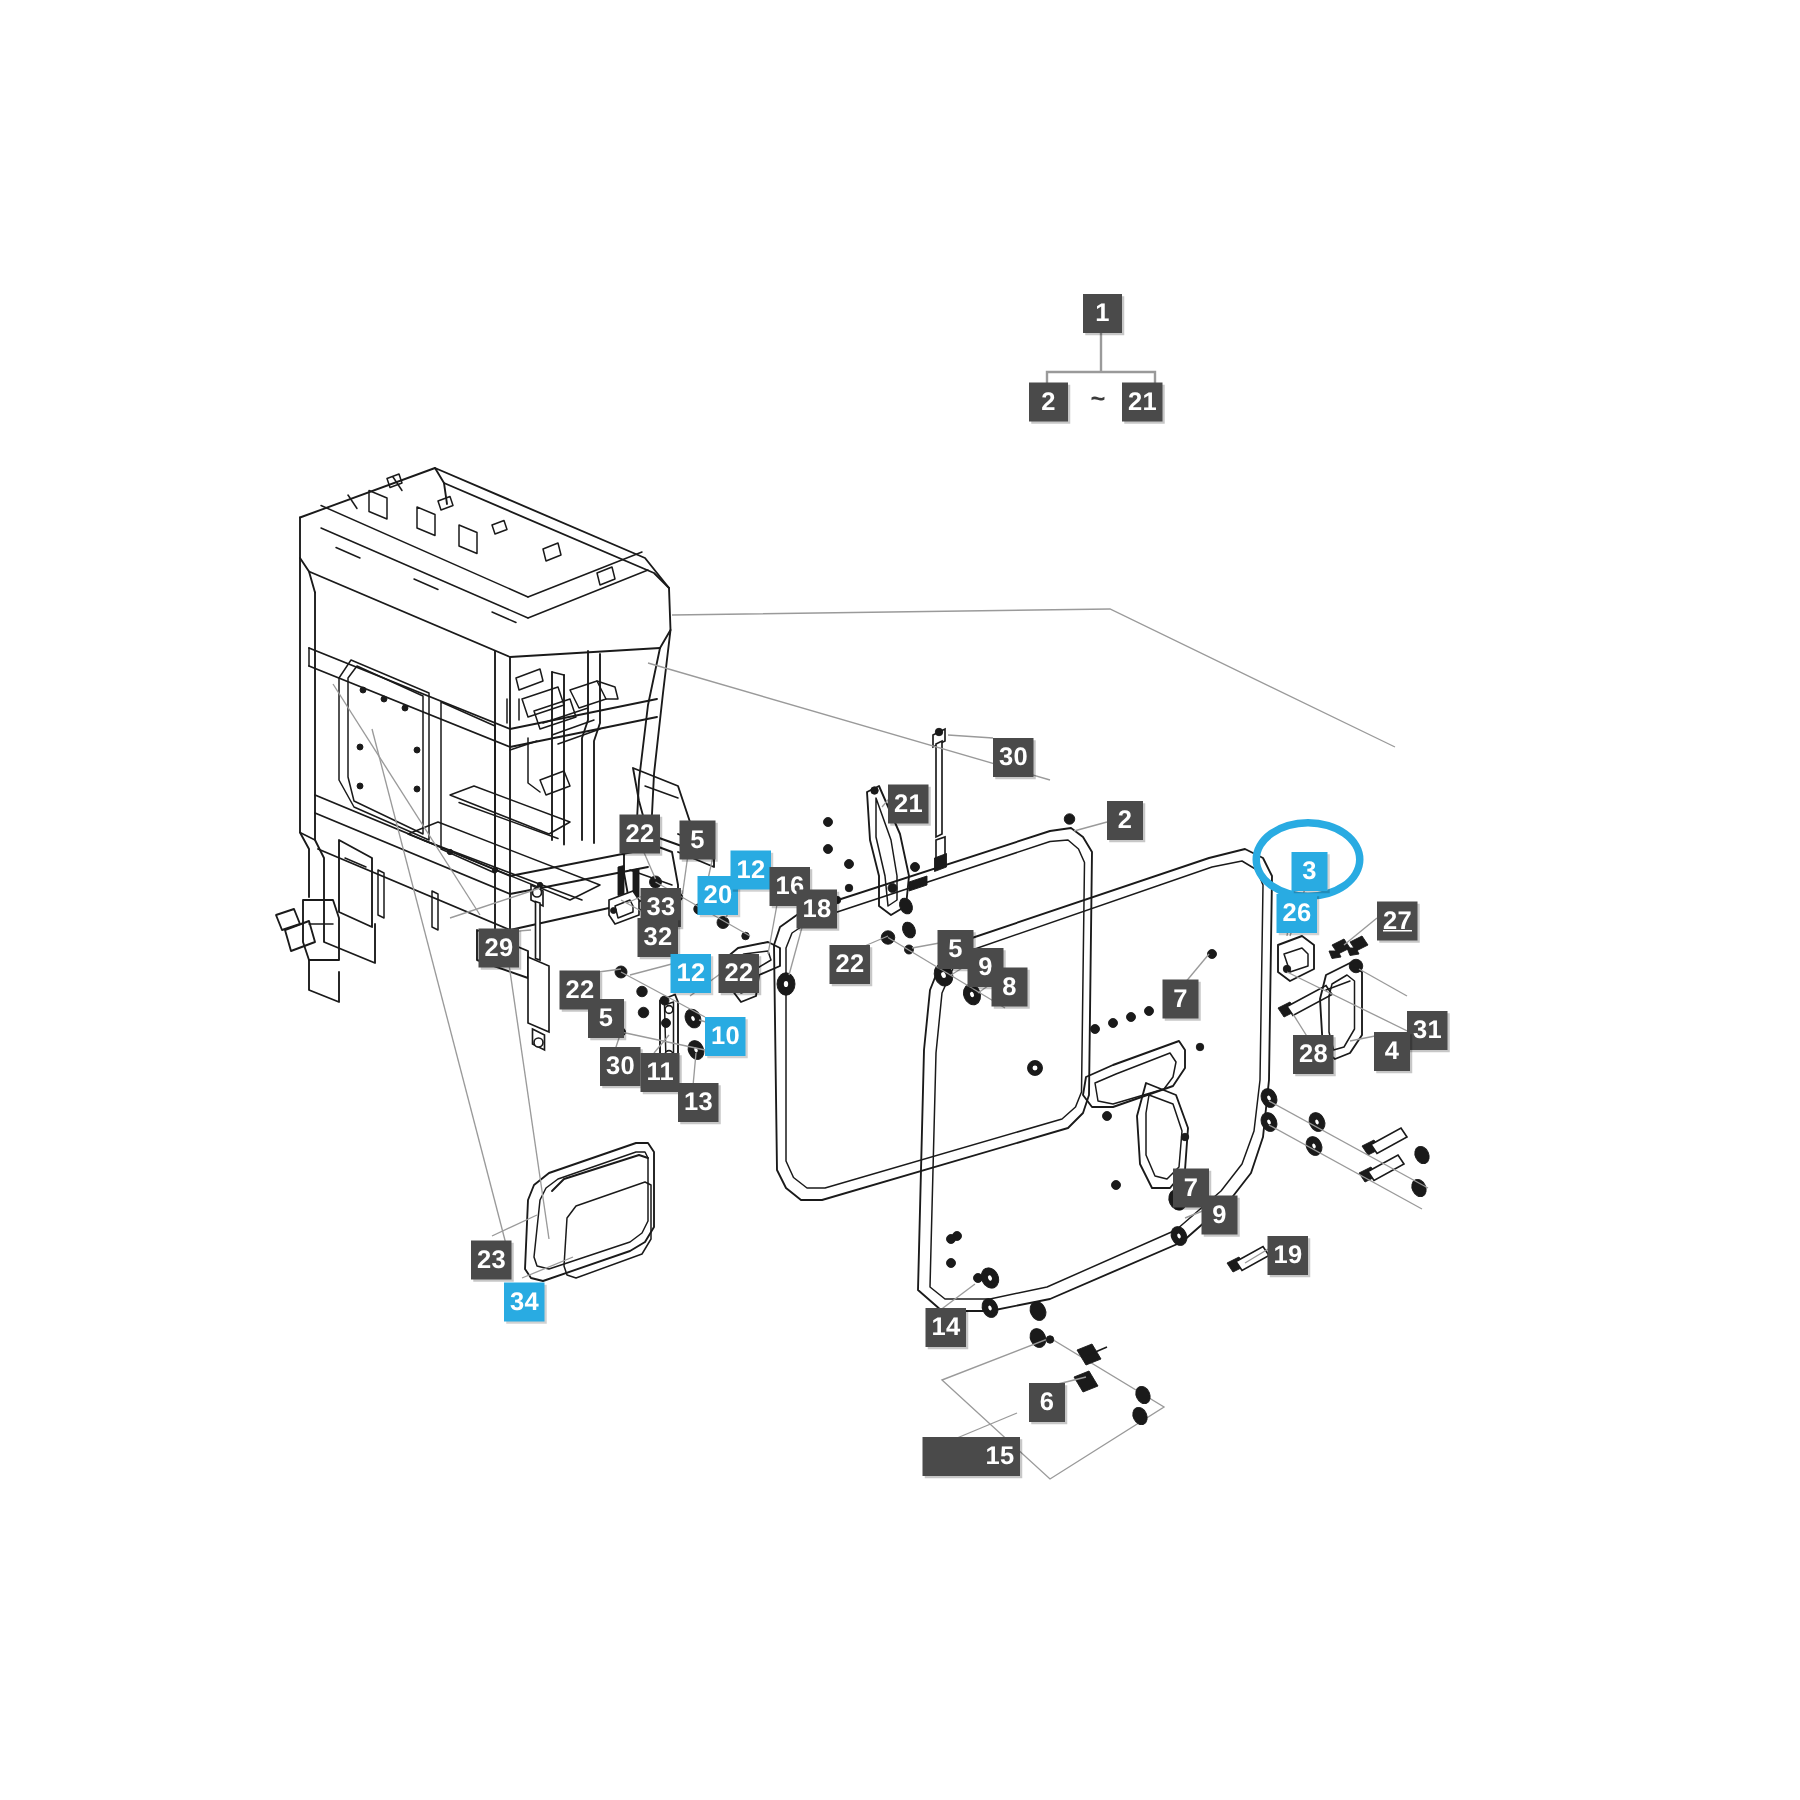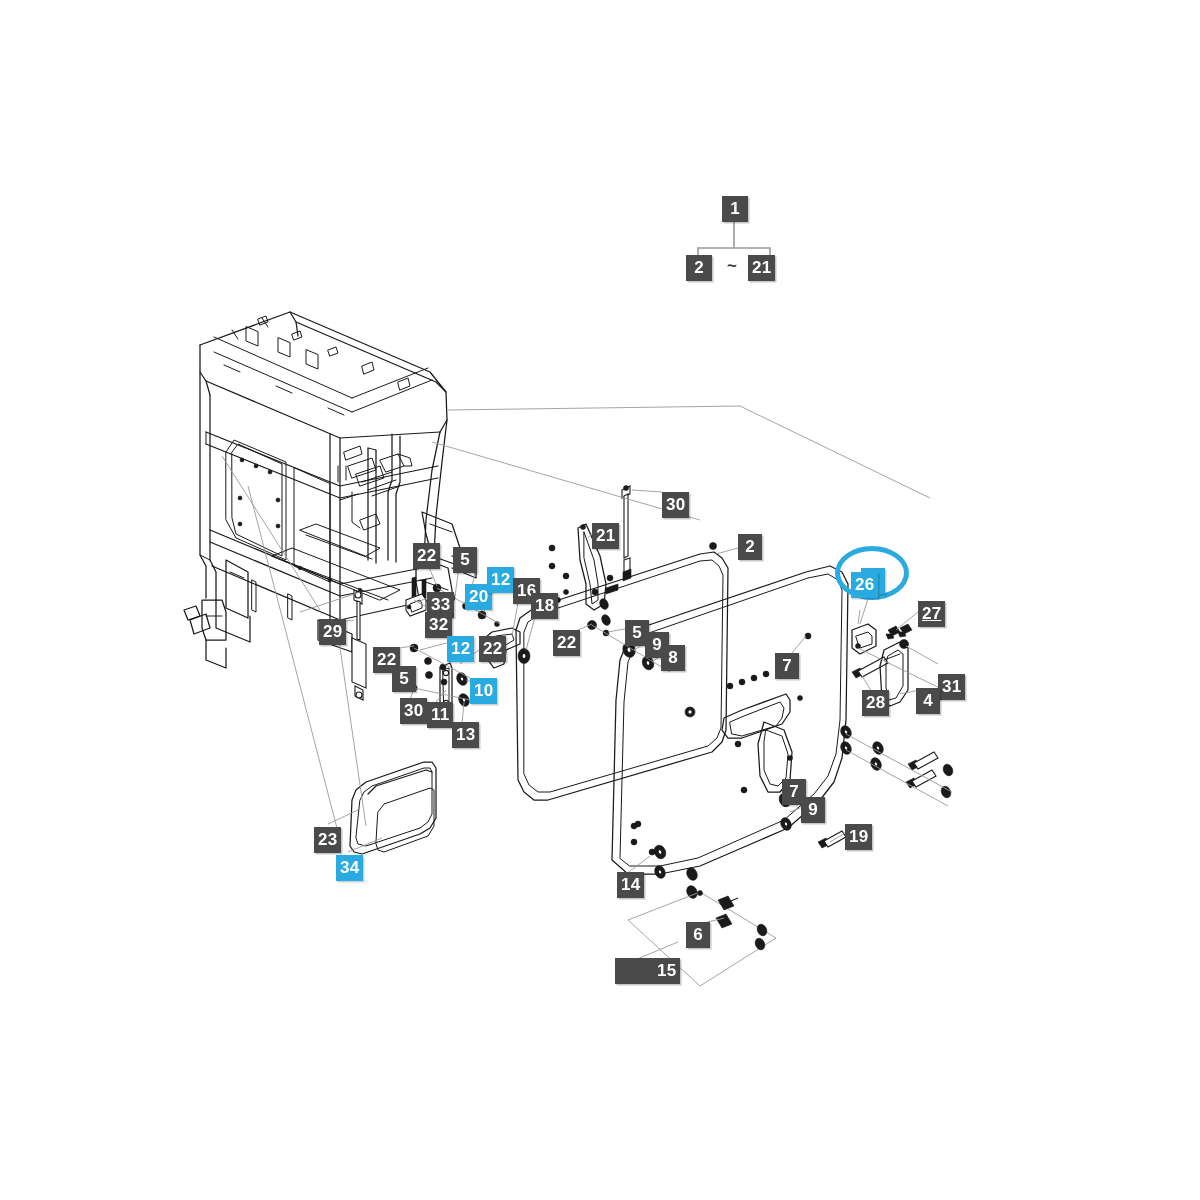--- a/index.html
+++ b/index.html
@@ -434,21 +434,21 @@
       <div class="lbl" style="left: 592px; top: 523px;">21</div>
       <div class="lbl" style="left: 738px; top: 534px;">2</div>
       <div class="lbl" style="left: 413px; top: 543px;">22</div>
       <div class="lbl" style="left: 453px; top: 547px;">5</div>
       <div class="lbl hl" style="left: 465px; top: 554px; margin-top: 30px;">20</div>
       <div class="lbl hl" style="left: 487px; top: 567px;">12</div>
       <div class="lbl" style="left: 513px; top: 578px;">16</div>
       <div class="lbl hl" style="left: 861px; top: 568px;">3</div>
       <div class="lbl" style="left: 531px; top: 593px;">18</div>
       <div class="lbl" style="left: 427px; top: 592px;">33</div>
-      <div class="lbl hl" style="left: 851px; top: 572px;">26</div>
+      <div class="lbl hl" style="left: 851px; top: 596px;">26</div>
       <div class="lbl" style="left: 918px; top: 601px; text-decoration: underline;">27</div>
       <div class="lbl" style="left: 425px; top: 612px;">32</div>
       <div class="lbl" style="left: 319px; top: 619px;">29</div>
       <div class="lbl" style="left: 553px; top: 630px;">22</div>
       <div class="lbl" style="left: 625px; top: 620px;">5</div>
       <div class="lbl" style="left: 645px; top: 632px;">9</div>
       <div class="lbl hl" style="left: 447px; top: 636px;">12</div>
       <div class="lbl" style="left: 479px; top: 636px;">22</div>
       <div class="lbl" style="left: 661px; top: 645px;">8</div>
       <div class="lbl" style="left: 373px; top: 647px;">22</div>

